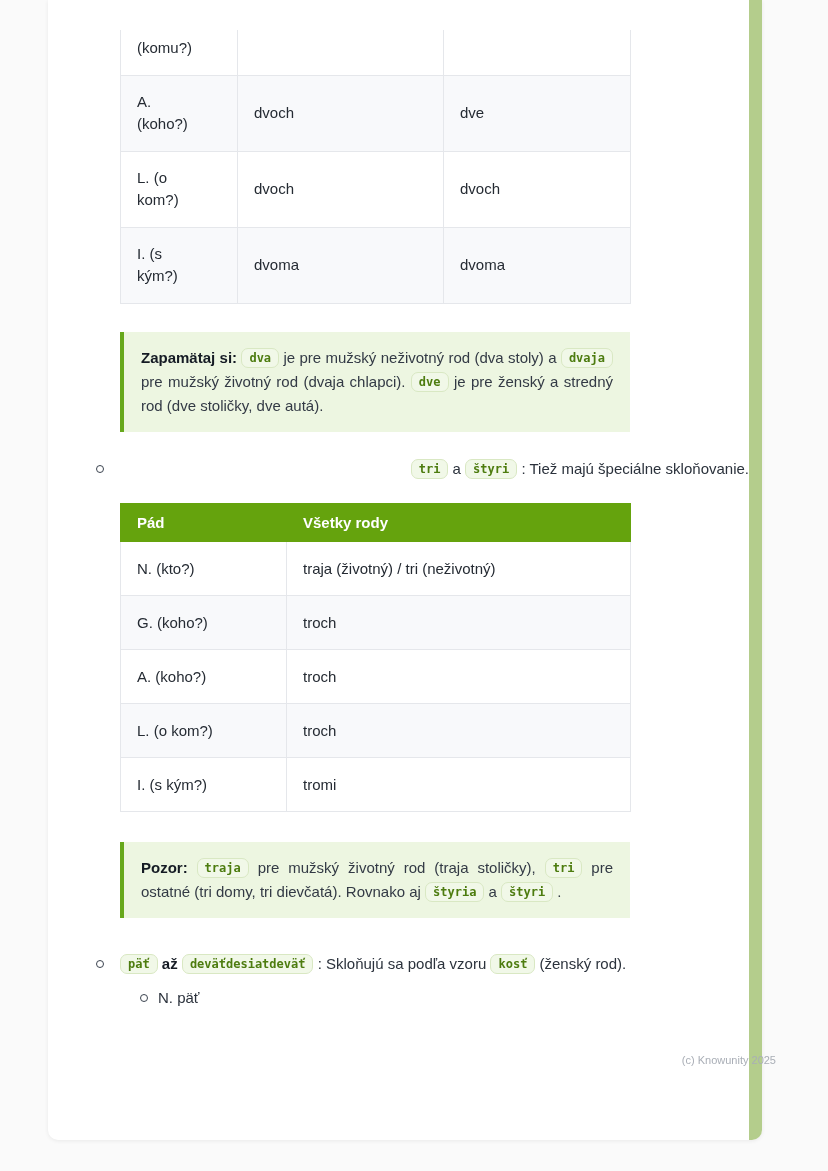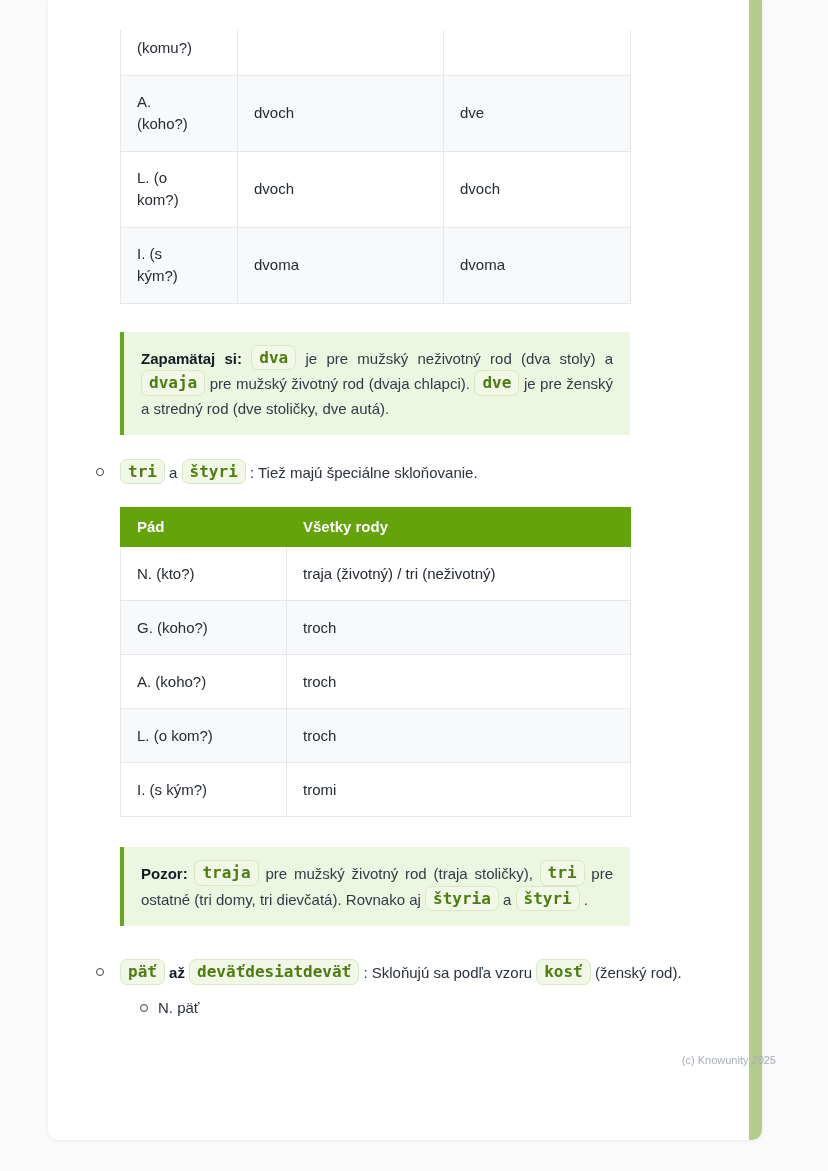--- a/index.html
+++ b/index.html
@@ -55,32 +55,32 @@
     text-align:justify;
     color:#333a45;
   }
   .callout1{margin-top:28px;}
   .callout2{margin-top:30px;}
   .callout strong{color:#151b24;}
   
   .chip{
     display:inline-block;
     font-family:"DejaVu Sans Mono","Liberation Mono",monospace;
-    font-size:16px;font-weight:700;line-height:1.35;
+    font-size:12px;font-weight:700;line-height:1.35;
     color:#4d7c0f;
     background:#f1f8e8;
     border:1px solid #d9e8c3;
     border-radius:7px;
     padding:1px 7px;
     position:relative;top:-1px;
     white-space:nowrap;
   }
   
   .bullet{position:relative;font-size:15px;line-height:24px;color:#2b323c;}
-  .bullet1{margin-top:25px;}
+  .bullet1{margin-top:25px;text-align:right;}
   .bullet2{margin-top:34px;width:629px;}
   .marker{
     position:absolute;left:-24px;top:8px;
     width:6px;height:6px;
     border:1.6px solid #3c4450;border-radius:50%;
     background:transparent;
   }
   .sub-bullet{position:relative;margin-top:10px;padding-left:38px;font-size:15px;line-height:24px;}
   .sub-bullet .marker{left:20px;}
   .bullet strong{color:#151b24;}

